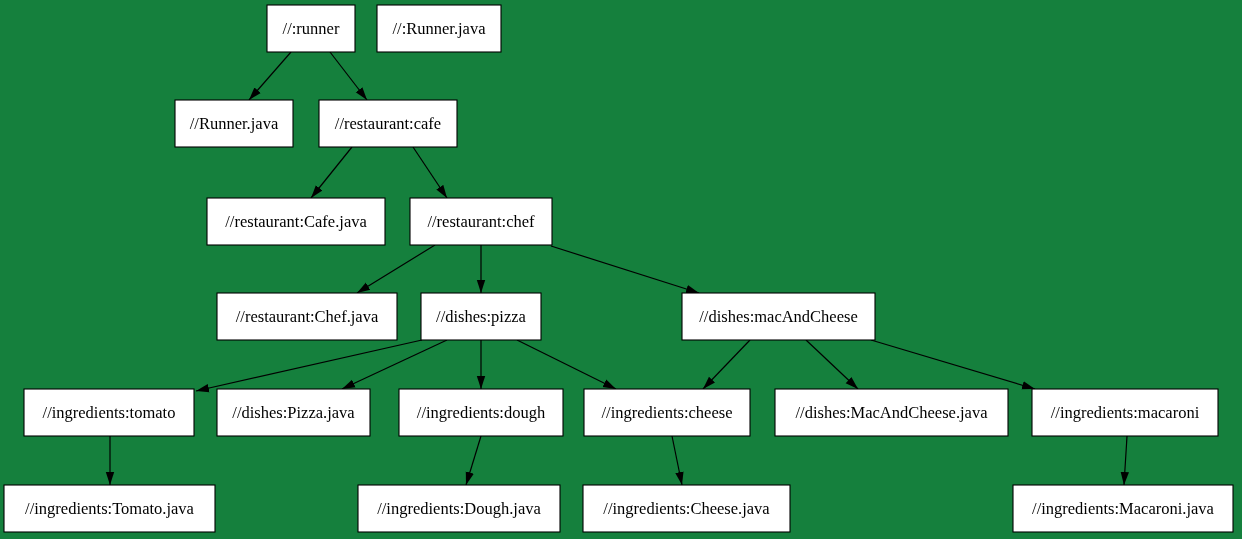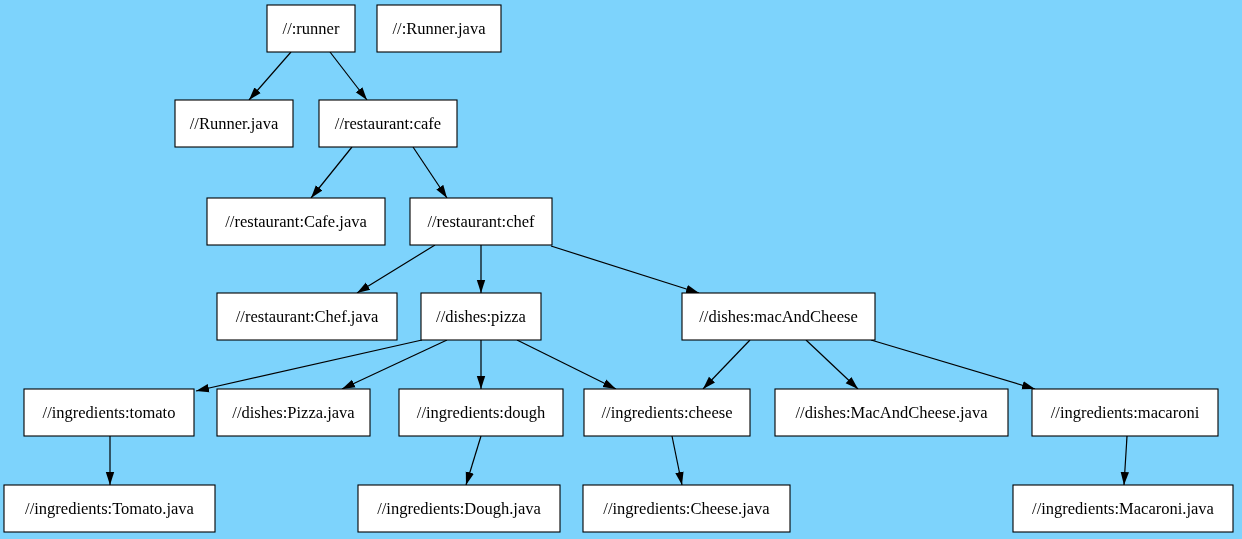--- a/index.html
+++ b/index.html
@@ -4,21 +4,21 @@
 <style>
   html, body {
     margin: 0;
     padding: 0;
     background: #ffffff;
   }
   #stage {
     position: relative;
     width: 1242px;
     height: 539px;
-    background: #7dd3fc;
+    background: #15803d;
     font-family: "Liberation Serif", "DejaVu Serif", serif;
   }
   svg text {
     font-family: "Liberation Serif", "DejaVu Serif", serif;
     font-size: 16.5px;
     fill: #000000;
   }
   svg rect.node-box {
     fill: #ffffff;
     stroke: #000000;

